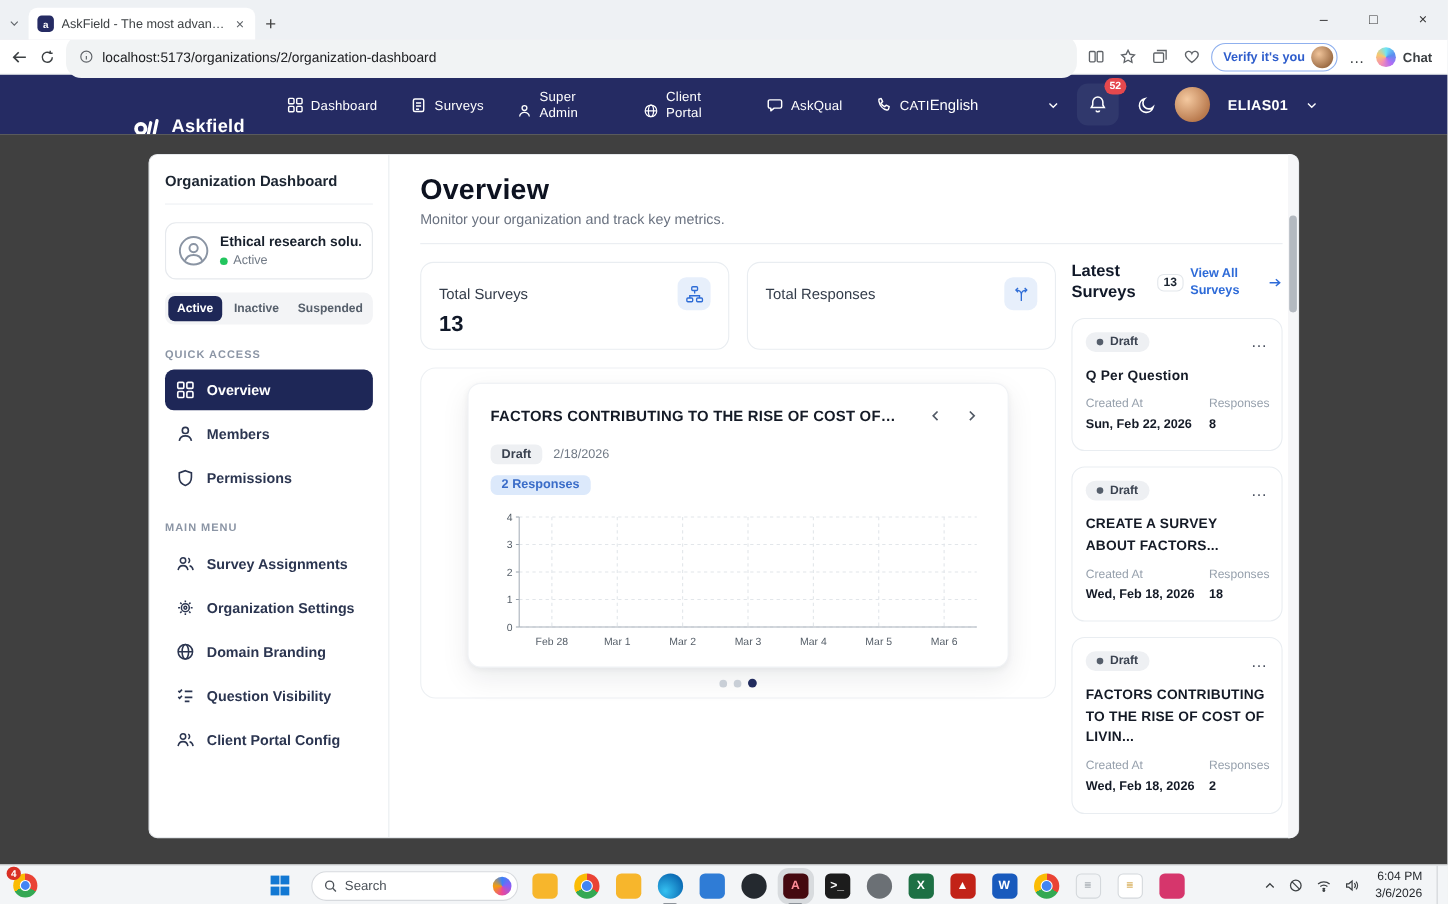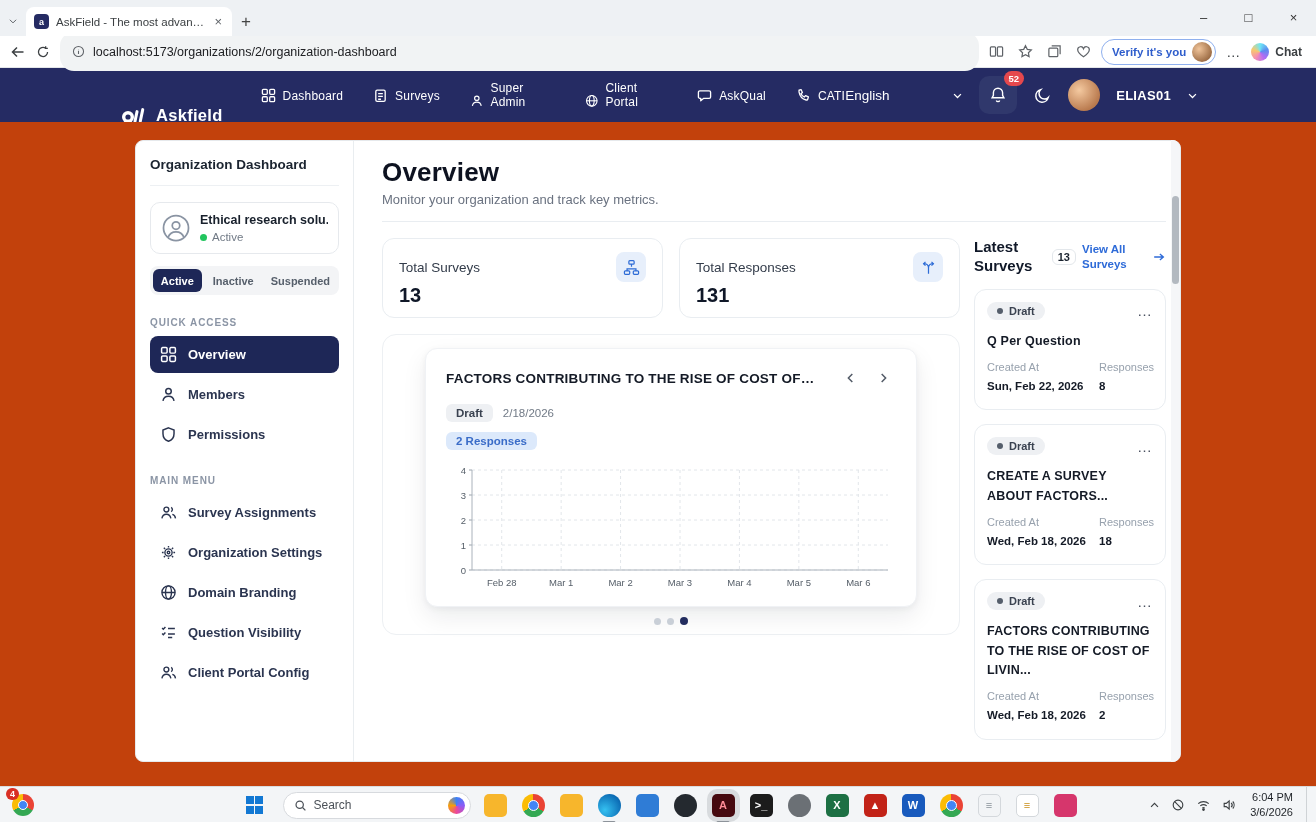--- a/index.html
+++ b/index.html
@@ -38,21 +38,21 @@
   .nav-item { display:flex; align-items:flex-end; gap:7px; font-size:12px; font-weight:500; letter-spacing:.2px; }
   .nav-item .nic { width:15px; height:15px; }
   .nav-right { margin-left:auto; display:flex; align-items:center; gap:16px; }
   .lang { width:118px; display:flex; align-items:center; justify-content:space-between; font-size:13.5px; }
   .bell-wrap { width:38px; height:38px; background:#30386c; border-radius:10px; display:flex; align-items:center; justify-content:center; position:relative; }
   .bell-badge { position:absolute; top:-5px; right:-7px; background:#e5484d; color:#fff; font-size:9.5px; font-weight:bold; border-radius:999px; padding:2px 5px; }
   .avatar { width:32px; height:32px; border-radius:50%; background:radial-gradient(circle at 35% 35%, #f4c9a0, #b97a4e 72%); }
   .uname { font-size:13px; font-weight:bold; letter-spacing:.3px; }
 
   
-  .page { position:relative; height:664px; background:#c2410c; }
+  .page { position:relative; height:664px; background:#404040; }
   .panel { position:absolute; left:135px; top:18px; width:1046px; height:622px; background:#fff; border-radius:8px; border:1px solid #e6e9ec; display:flex; overflow:hidden; }
 
   
   .sidebar { width:218px; border-right:1px solid #e9edf0; padding:16px 14px; flex:0 0 auto; }
   .sb-title { font-size:13.5px; font-weight:bold; color:#1b2430; padding-bottom:13px; border-bottom:1px solid #edf0f3; }
   .org-card { margin-top:16px; border:1px solid #e6e9ed; border-radius:10px; padding:10px; display:flex; gap:9px; align-items:center; }
   .org-avatar { color:#8a94a3; flex:0 0 auto; }
   .org-name { font-size:12.5px; font-weight:bold; color:#18202c; white-space:nowrap; overflow:hidden; }
   .org-status { display:flex; align-items:center; gap:5px; margin-top:4px; font-size:11.5px; color:#717a86; }
   .gdot { width:7px; height:7px; border-radius:50%; background:#22c55e; }
@@ -491,21 +491,20 @@
                 <span class="stat-label" data-interactable="false">Total Responses</span>
                 <span class="stat-icon" data-interactable="false">
                   <svg width="17" height="17" viewBox="0 0 18 18">
                       <g fill="none" stroke="currentColor" stroke-width="1.3">
                         <path d="M9 15.5V9.2M9 9.2C9 6 6.5 5 3.8 5M9 9.2C9 6 11.5 5 14.2 5"></path>
                         <path d="M5.8 3l-2 2 2 2M12.2 3l2 2-2 2"></path>
                       </g>
                     </svg>
                 </span>
               </div>
-              <div class="stat-value" data-interactable="false">131</div>
             </div>
           </div>
 
           <div class="carousel-outer" data-interactable="false">
             <div class="carousel-card" data-interactable="true">
               <div class="cc-head">
                 <div class="cc-title" data-interactable="false">FACTORS CONTRIBUTING TO THE RISE OF COST OF LIVIN...</div>
                 <div class="cc-nav">
                   <button data-interactable="true">
                       <svg width="14" height="14" viewBox="0 0 16 16">

